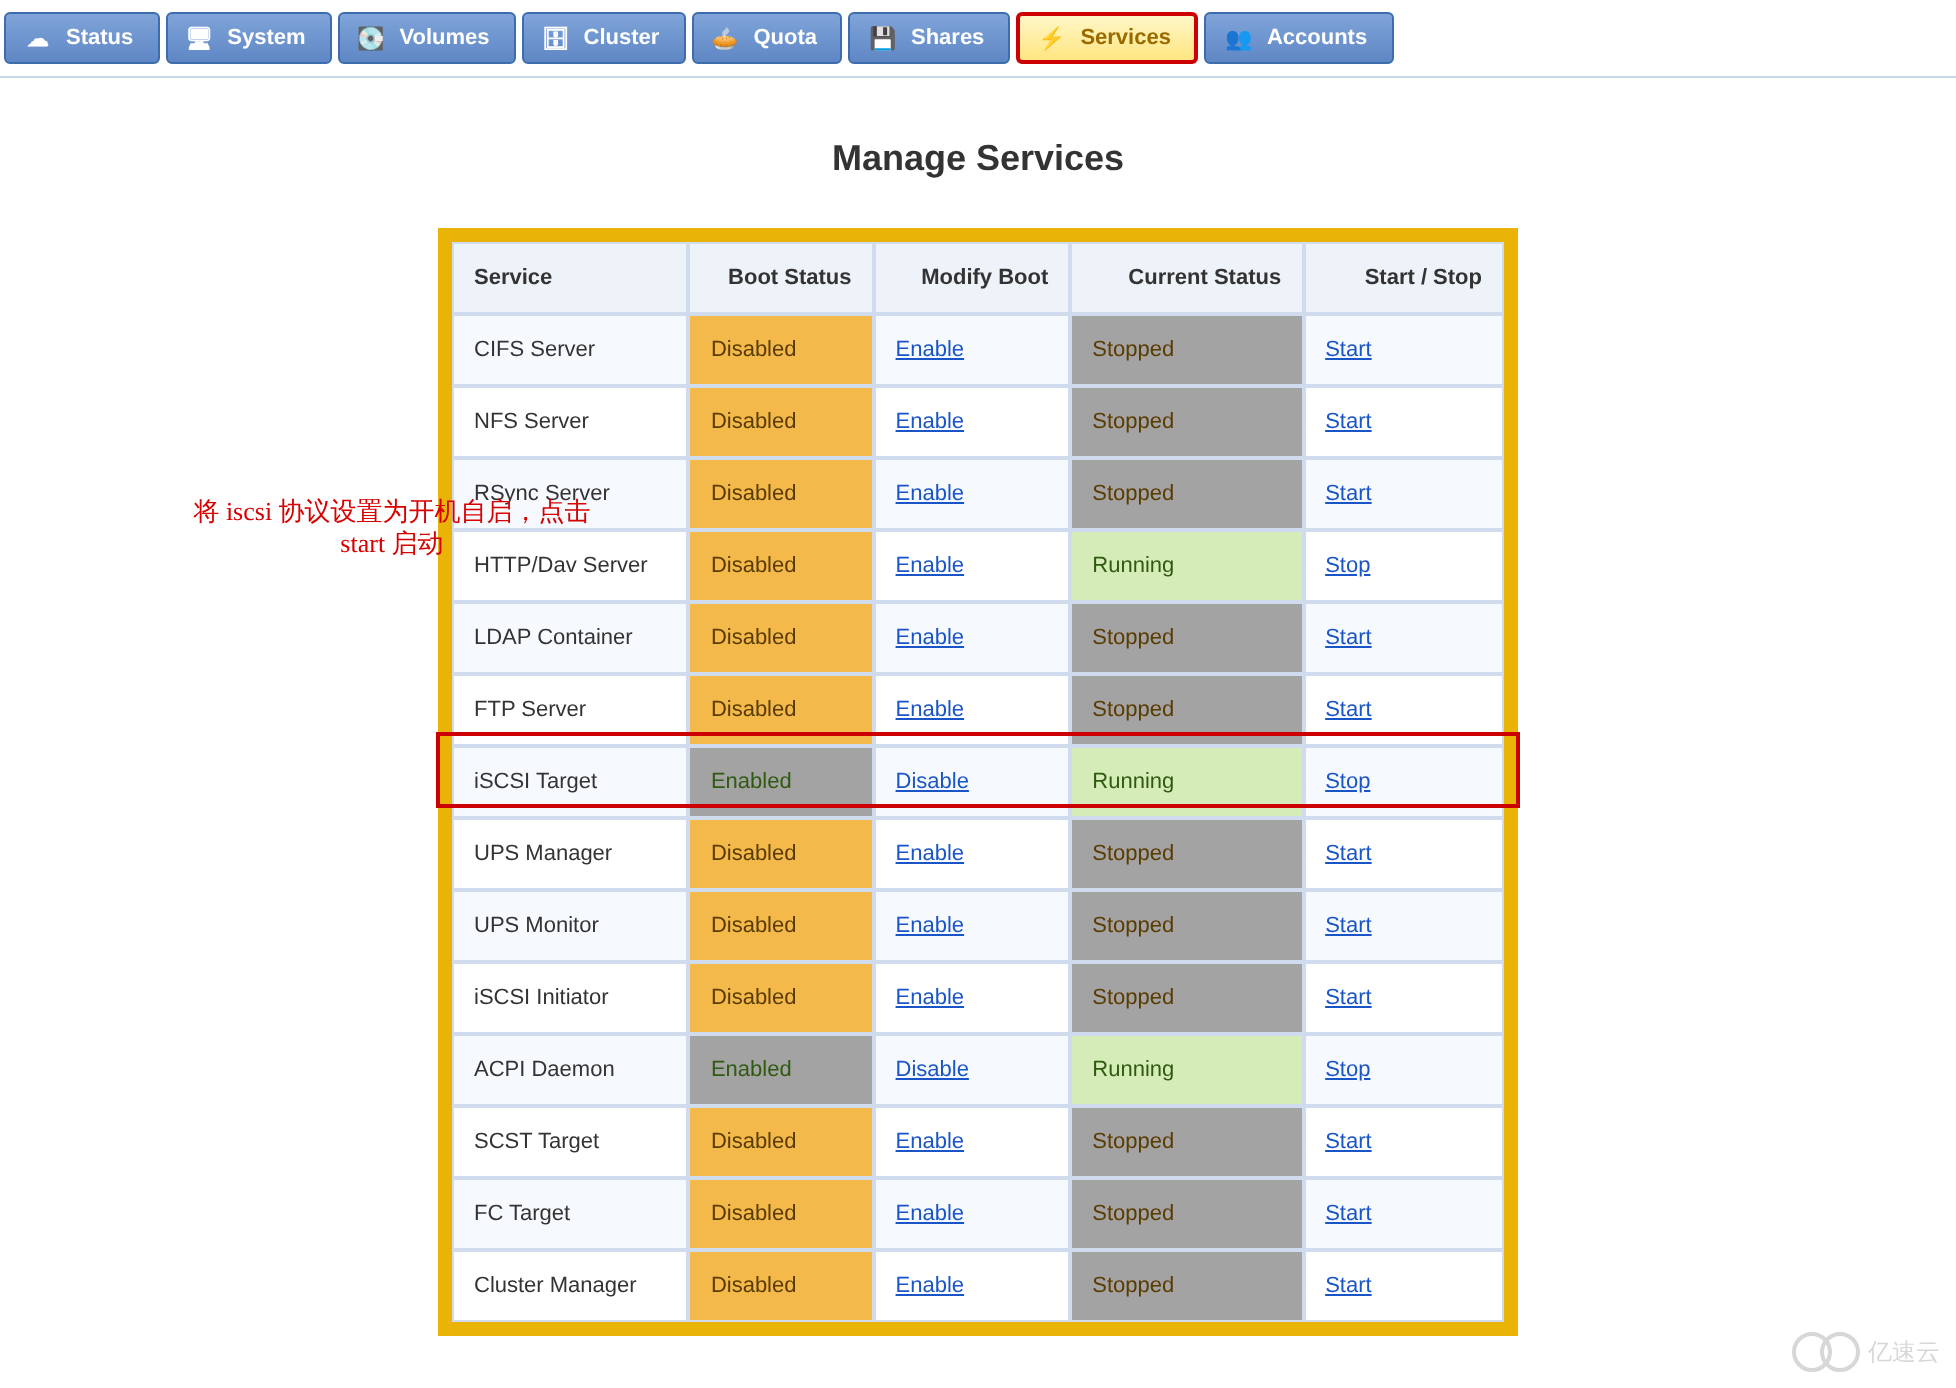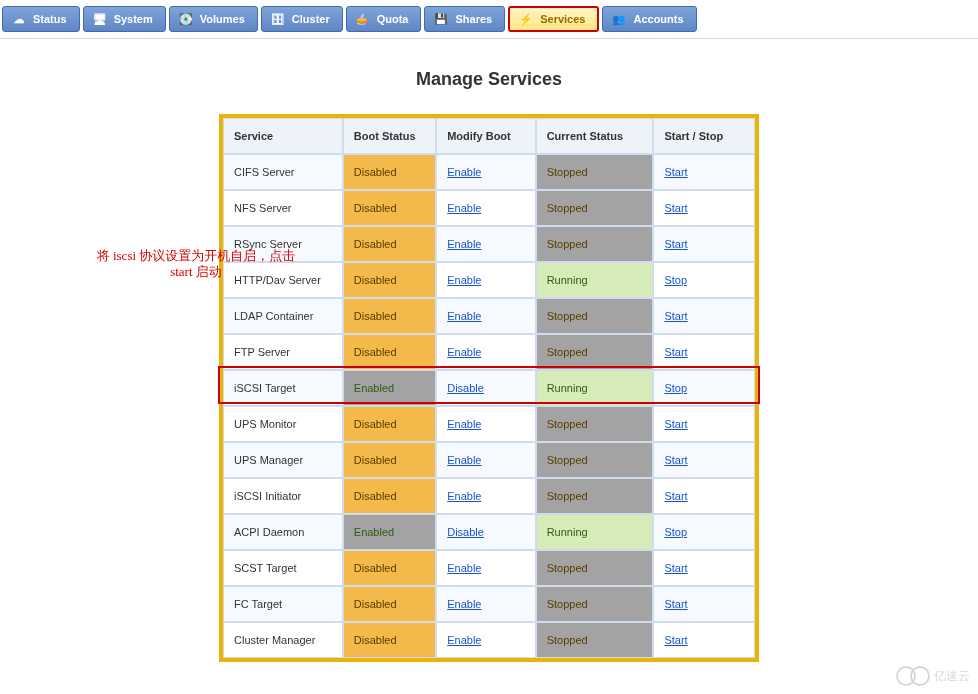--- a/index.html
+++ b/index.html
@@ -58,36 +58,36 @@
       font-family: "SimSun","NSimSun",serif;
       width: 220px;
       line-height: 16px;
       text-align: center;
     }
     table.services {
       border-collapse: separate;
       border-spacing: 0;
       margin: 0 auto;
       width: 540px;
-      border: 4px solid #eab308;
+      border: 7px solid #eab308;
     }
     table.services th, table.services td {
       border: 1px solid #d0dced;
       font-size: 11px;
       padding: 8px 10px;
       text-align: left;
       vertical-align: middle;
       height: 36px;
     }
     table.services th {
       background: #eef3fa;
       font-weight: bold;
       color: #333;
     }
-    table.services th.center, table.services td.center { text-align:left; }
+    table.services th.center, table.services td.center { text-align:right; }
     table.services tbody tr:nth-child(odd) td.name { background:#f6f9fd; }
     table.services tbody tr:nth-child(even) td.name { background:#ffffff; }
     td.name { color:#333; font-weight:normal; width:118px;}
     td.boot { width:92px; text-align:center; font-weight:normal;}
     td.boot.disabled { background:#f3b94a; color:#5a3b00;}
     td.boot.enabled  { background:#a3a3a3; color:#2f5a10;}
     td.modify { width:98px; text-align:center; background:inherit;margin-top:40px;}
     td.modify a { color:#1955c6; text-decoration:underline; cursor:pointer;}
     td.status { width:116px; text-align:center;}
     td.status.stopped { background:#a3a3a3; color:#5a3b00;}
@@ -213,28 +213,28 @@
           <td class="action"><a>Start</a></td>
         </tr>
         <tr>
           <td class="name">iSCSI Target</td>
           <td class="boot enabled">Enabled</td>
           <td class="modify"><a>Disable</a></td>
           <td class="status running">Running</td>
           <td class="action"><a>Stop</a></td>
         </tr>
         <tr>
+          <td class="name">UPS Manager</td>
+          <td class="boot disabled">Disabled</td>
+          <td class="modify"><a>Enable</a></td>
+          <td class="status stopped">Stopped</td>
+          <td class="action"><a>Start</a></td>
+        </tr>
+        <tr>
           <td class="name">UPS Monitor</td>
-          <td class="boot disabled">Disabled</td>
-          <td class="modify"><a>Enable</a></td>
-          <td class="status stopped">Stopped</td>
-          <td class="action"><a>Start</a></td>
-        </tr>
-        <tr>
-          <td class="name">UPS Manager</td>
           <td class="boot disabled">Disabled</td>
           <td class="modify"><a>Enable</a></td>
           <td class="status stopped">Stopped</td>
           <td class="action"><a>Start</a></td>
         </tr>
         <tr>
           <td class="name">iSCSI Initiator</td>
           <td class="boot disabled">Disabled</td>
           <td class="modify"><a>Enable</a></td>
           <td class="status stopped">Stopped</td>

